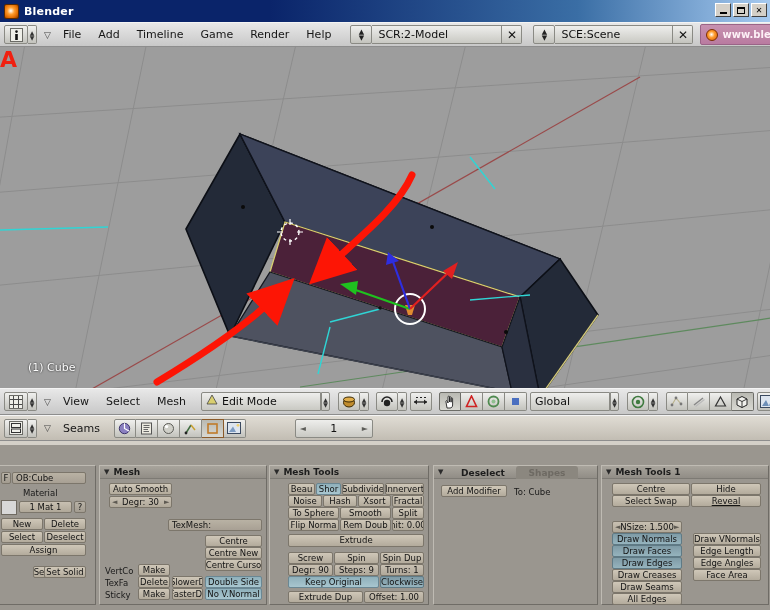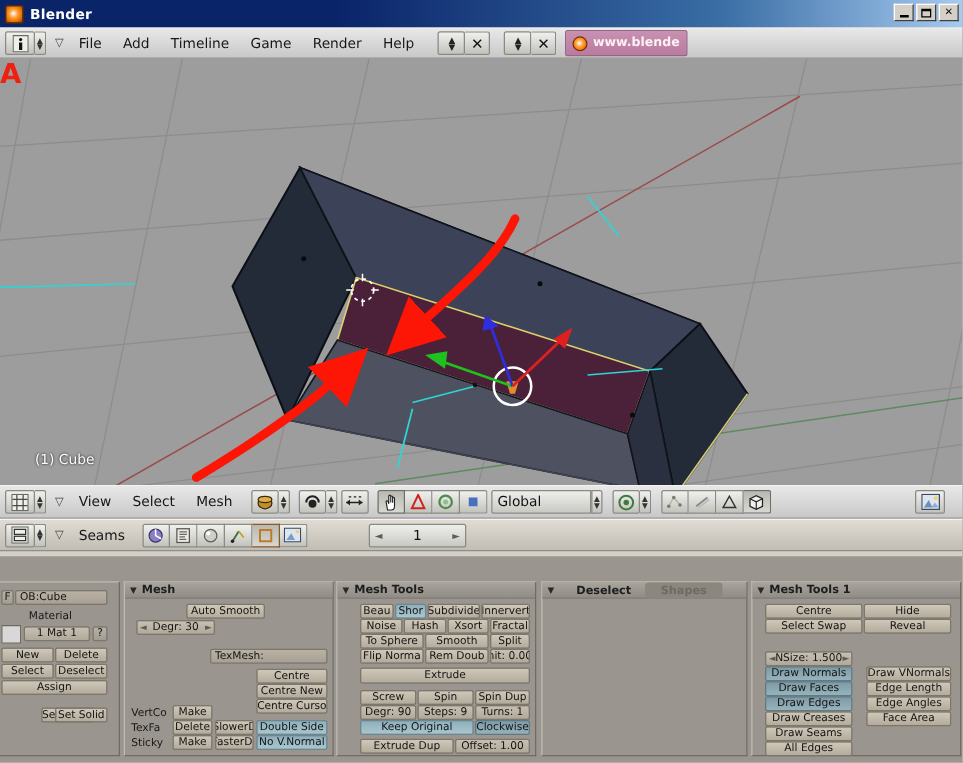--- a/index.html
+++ b/index.html
@@ -164,28 +164,30 @@
     <span class="menu-item">Timeline</span>
     <span class="menu-item">Game</span>
     <span class="menu-item">Render</span>
     <span class="menu-item">Help</span>
 
     <div style="display:flex;margin-left:9px;">
       <div class="ic-btn" style="width:17px;font-size:7px;flex-direction:column;line-height:6px;">
           <span>▲</span>
           <span>▼</span>
         </div>
+      <div class="field" style="width:130px;border-left:none;border-radius:0;">SCR:2-Model</div>
       <div class="xbtn" style="border-left:none;border-radius:0 2px 2px 0;">✕</div>
     </div>
 
     <div style="display:flex;margin-left:8px;">
       <div class="ic-btn" style="width:17px;font-size:7px;flex-direction:column;line-height:6px;">
           <span>▲</span>
           <span>▼</span>
         </div>
+      <div class="field" style="width:118px;border-left:none;border-radius:0;">SCE:Scene</div>
       <div class="xbtn" style="border-left:none;border-radius:0 2px 2px 0;">✕</div>
     </div>
 
     <div style="display:flex;align-items:center;gap:4px;height:21px;margin-left:4px;padding:0 5px;background:linear-gradient(to bottom,#c791b0,#b97ba0);border:1px solid #9a6487;border-radius:2px;">
       <span style="width:12px;height:12px;border-radius:50%;background:radial-gradient(circle at 45% 45%,#fff 0%,#ff9d2e 40%,#d4560b 100%);border:1px solid #7d3000;"></span>
       <span style="font-size:10px;color:#fdf0f6;font-weight:bold;">www.blende</span>
     </div>
   </div>
 
   <div id="viewport">
@@ -281,20 +283,34 @@
       <div class="spin-arrows">
           <span>▲</span>
           <span>▼</span>
         </div>
     </div>
     <span class="menu-arrow">▽</span>
     <span class="menu-item">View</span>
     <span class="menu-item">Select</span>
     <span class="menu-item">Mesh</span>
 
+    <div style="display:flex;margin-left:5px;">
+      <div class="pulldown" style="width:120px;border-radius:2px 0 0 2px;">
+        <span>
+          <svg width="12" height="12" viewBox="0 0 12 12">
+              <polygon points="6,1 11,10 1,10" fill="#d9cf6f" stroke="#444" stroke-width="0.8"></polygon>
+            </svg>
+        </span>
+        <span>Edit Mode</span>
+      </div>
+      <div class="spin-arrows" style="border-left:1px solid #8a8a84;">
+          <span>▲</span>
+          <span>▼</span>
+        </div>
+    </div>
 
     <div style="display:flex;margin-left:5px;">
       <div class="ic-btn" style="width:22px;">
         <svg width="14" height="14" viewBox="0 0 14 14">
             <ellipse cx="7" cy="7.5" rx="5.5" ry="4.5" fill="#c08c2e" stroke="#3a2a06"></ellipse>
             <ellipse cx="7" cy="4.5" rx="5.5" ry="2.5" fill="#e0ad4a" stroke="#3a2a06"></ellipse>
           </svg>
       </div>
       <div class="spin-arrows">
           <span>▲</span>
@@ -497,21 +513,21 @@
         <div class="bbtn" style="left:57px;top:100px;width:42px;">Set Solid</div>
       </div>
     </div>
 
     <div class="panel" style="left:99px;top:20px;width:168px;height:140px;">
       <div class="panel-hdr">
         <span class="tri">▼</span>
         <span>Mesh</span>
       </div>
       <div class="panel-body">
-        <div class="bbtn" style="left:9px;top:4px;width:63px;margin-left:40px;">Auto Smooth</div>
+        <div class="bbtn" style="left:9px;top:4px;width:63px;">Auto Smooth</div>
         <div class="bbtn num" style="left:9px;top:17px;width:63px;">Degr: 30</div>
         <span class="arrL" style="left:12px;top:19px;">◄</span>
           <span class="arrR" style="left:64px;top:19px;">►</span>
 
         <div class="bbtn txtfield" style="left:68px;top:40px;width:94px;">TexMesh:</div>
 
         <div class="bbtn" style="left:105px;top:56px;width:57px;">Centre</div>
         <div class="bbtn" style="left:105px;top:68px;width:57px;">Centre New</div>
         <div class="bbtn" style="left:105px;top:80px;width:57px;">Centre Curso</div>
 
@@ -571,32 +587,36 @@
         <div class="bbtn num" style="left:94px;top:112px;width:60px;">Offset: 1.00</div>
       </div>
     </div>
 
     <div class="panel" style="left:433px;top:20px;width:165px;height:140px;">
       <div class="panel-hdr" style="padding:0;">
         <span class="tri" style="padding-left:4px;">▼</span>
         <span class="tabbtn" style="left:18px;top:0;width:62px;">Deselect</span>
         <span class="tabbtn inactive" style="left:82px;top:0;width:62px;">Shapes</span>
       </div>
+      <div class="panel-body">
+        <div class="bbtn" style="left:7px;top:6px;width:66px;">Add Modifier</div>
+        <span class="blab" style="left:80px;top:8px;">To: Cube</span>
+      </div>
     </div>
 
     <div class="panel" style="left:601px;top:20px;width:168px;height:140px;">
       <div class="panel-hdr">
         <span class="tri">▼</span>
         <span>Mesh Tools 1</span>
       </div>
       <div class="panel-body">
         <div class="bbtn" style="left:10px;top:4px;width:78px;">Centre</div>
         <div class="bbtn" style="left:89px;top:4px;width:70px;">Hide</div>
         <div class="bbtn" style="left:10px;top:16px;width:78px;">Select Swap</div>
-        <div class="bbtn" style="left:89px;top:16px;width:70px;">Reveal</div>
+        <div class="bbtn" style="left:89px;top:16px;width:70px;text-decoration:underline;">Reveal</div>
 
         <div class="bbtn num" style="left:10px;top:42px;width:70px;">NSize: 1.500</div>
         <span class="arrL" style="left:13px;top:44px;">◄</span>
           <span class="arrR" style="left:72px;top:44px;">►</span>
 
         <div class="bbtn on2" style="left:10px;top:54px;width:70px;">Draw Normals</div>
         <div class="bbtn on2" style="left:10px;top:66px;width:70px;">Draw Faces</div>
         <div class="bbtn on2" style="left:10px;top:78px;width:70px;">Draw Edges</div>
         <div class="bbtn" style="left:10px;top:90px;width:70px;">Draw Creases</div>
         <div class="bbtn" style="left:10px;top:102px;width:70px;">Draw Seams</div>

